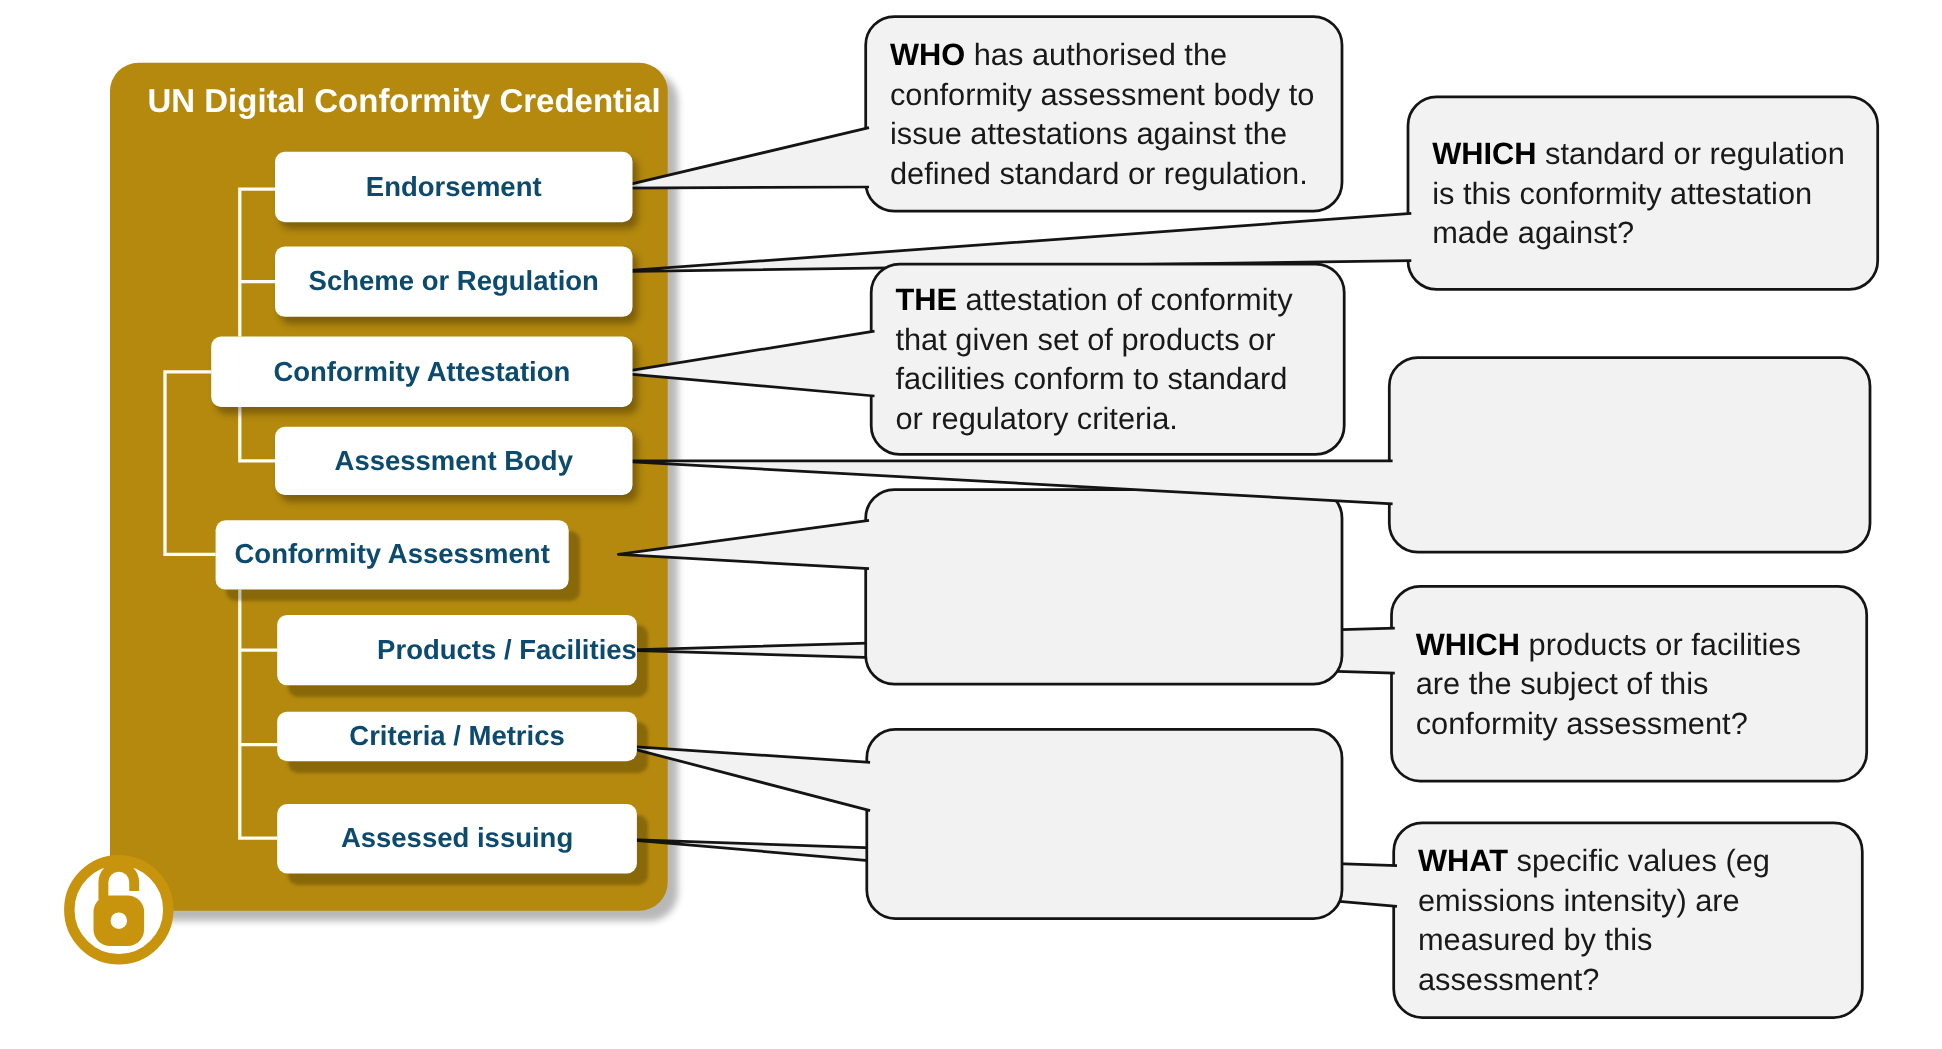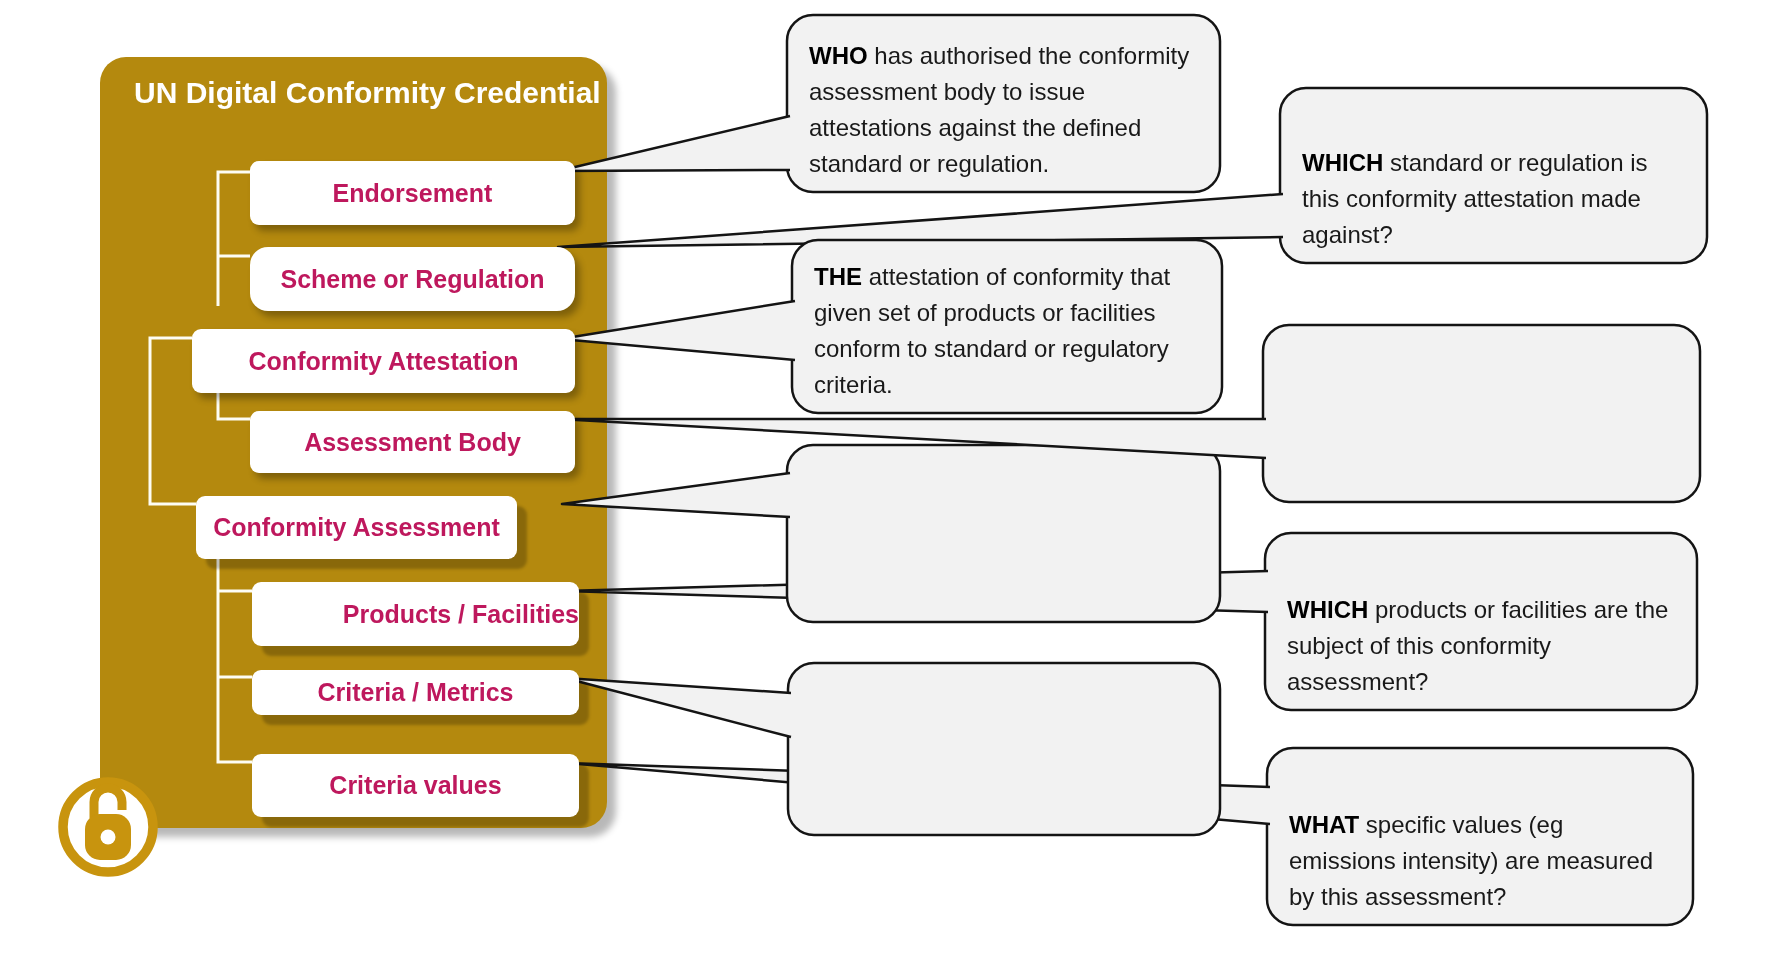--- a/index.html
+++ b/index.html
@@ -17,36 +17,36 @@
     position:absolute;left:34px;top:18px;width:450px;
     color:#ffffff;font-size:30px;font-weight:bold;line-height:1.2;
     white-space:nowrap;
   }
   
   #overlay{position:absolute;left:0;top:0;width:1765px;height:954px;}
   
   .node{
     position:absolute;background:#ffffff;border-radius:9px;
     display:flex;align-items:center;justify-content:center;
-    color:#be185d;font-size:25px;font-weight:600;margin-top:23px;
+    color:#0c4a6e;font-size:25px;font-weight:600;
   }
   .soft{box-shadow:5px 6px 7px rgba(0,0,0,0.30);}
   .hard{box-shadow:10px 10px 3px rgba(0,0,0,0.24);}
   .n1{left:250px;top:138px;width:325px;height:64px;}
-  .n2{left:250px;top:224px;width:325px;height:64px;border-radius:18px;}
+  .n2{left:250px;top:224px;width:325px;height:64px;}
   .n3{left:192px;top:306px;width:383px;height:64px;align-items:center;}
   .n4{left:250px;top:388px;width:325px;height:62px;}
   .n5{left:196px;top:473px;width:321px;height:63px;}
   .n6{left:252px;top:559px;width:327px;height:64px;justify-content:flex-end;}
   .n7{left:252px;top:647px;width:327px;height:45px;}
   .n8{left:252px;top:731px;width:327px;height:63px;}
   
   .ctext{
-    position:absolute;display:flex;align-items:flex-end;
-    color:#191919;font-size:24px;line-height:36px;
+    position:absolute;display:flex;align-items:center;
+    color:#191919;font-size:28px;line-height:36px;
   }
   .ctext .inner{width:100%;}
   .ctext b{font-weight:bold;color:#000000;}
   .c1{left:809px;top:25px;width:389px;height:157px;}
   .c2{left:1302px;top:98px;width:383px;height:155px;}
   .c3{left:814px;top:250px;width:386px;height:153px;}
   .c4{left:1285px;top:335px;width:393px;height:157px;}
   .c5{left:809px;top:455px;width:389px;height:157px;}
   .c6{left:1287px;top:543px;width:388px;height:157px;}
   .c7{left:810px;top:673px;width:388px;height:152px;}
@@ -131,21 +131,21 @@
   <div class="node hard n5">
     <span>Conformity Assessment</span>
   </div>
   <div class="node hard n6">
     <span>Products / Facilities</span>
   </div>
   <div class="node hard n7">
     <span>Criteria / Metrics</span>
   </div>
   <div class="node hard n8">
-    <span>Criteria values</span>
+    <span>Assessed issuing</span>
   </div>
 
   <div class="ctext c1">
     <div class="inner"><b>WHO</b><span> has authorised the conformity assessment body to issue attestations against the defined standard or regulation.</span></div>
   </div>
   <div class="ctext c2">
     <div class="inner"><b>WHICH</b><span> standard or regulation is this conformity attestation made against?</span></div>
   </div>
   <div class="ctext c3">
     <div class="inner"><b>THE</b><span> attestation of conformity that given set of products or facilities conform to standard or regulatory criteria.</span></div>

